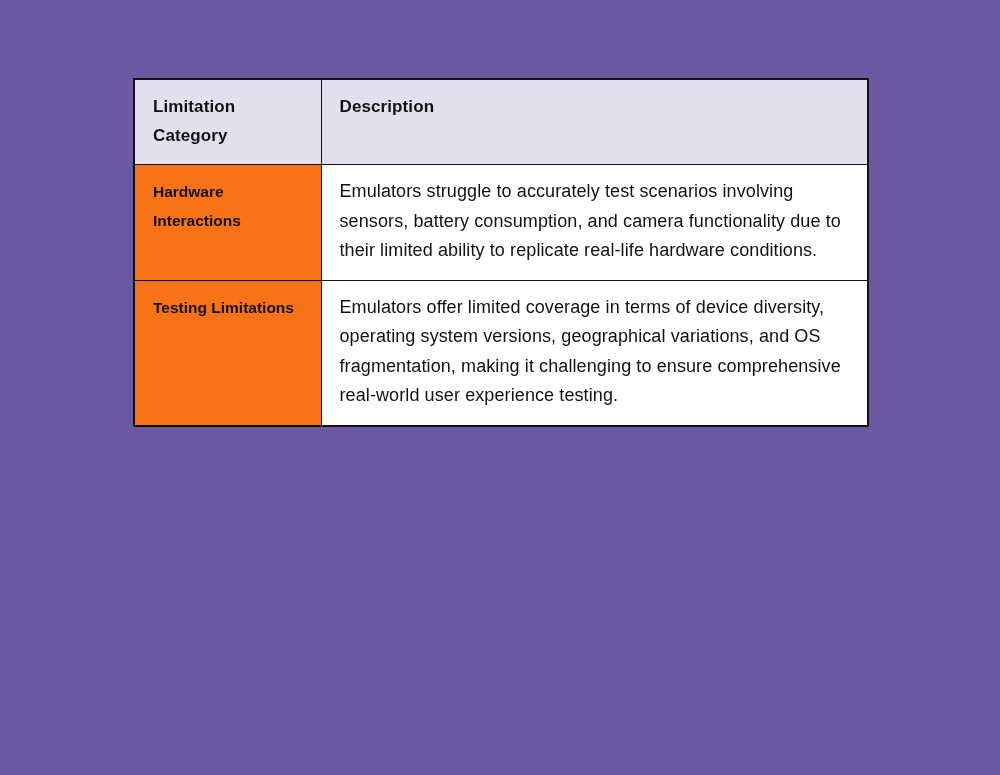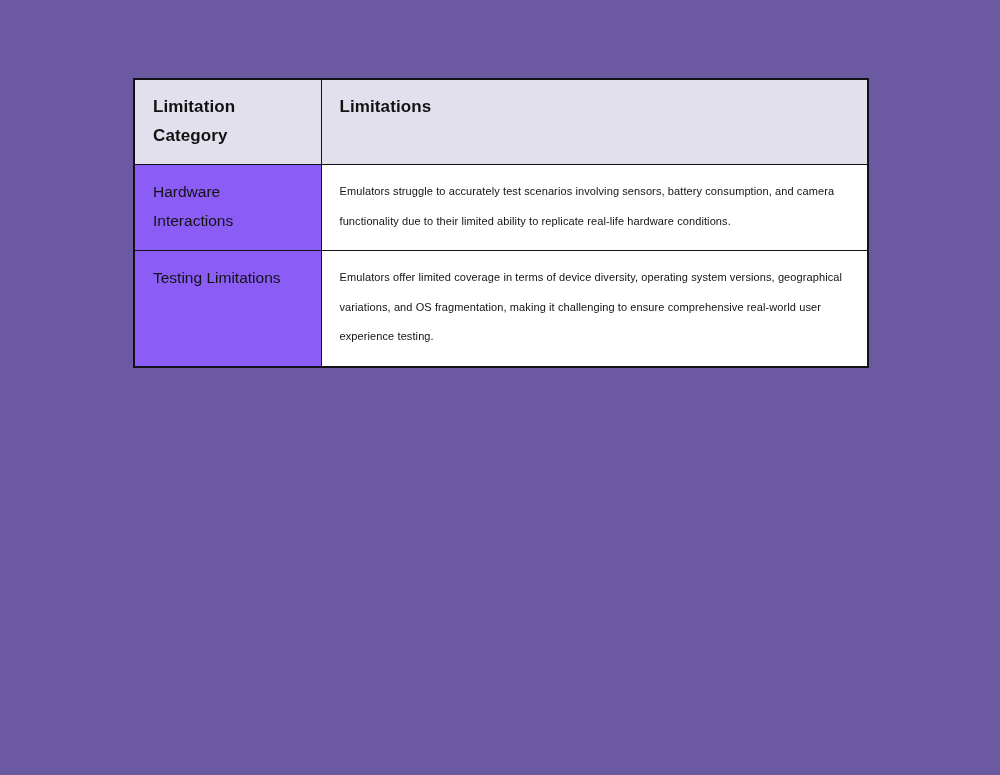--- a/index.html
+++ b/index.html
@@ -40,47 +40,47 @@
     background: #E3E0ED;
     font-size: 17px;
     font-weight: 700;
     line-height: 29px;
     letter-spacing: 0.1px;
     height: 77px;
     box-sizing: border-box;
     padding-top: 13px;
   }
   td.category-cell {
-    background: #8b5cf6;
+    background: #f97316;
     font-size: 15.5px;
-    font-weight: 400;
+    font-weight: 700;
     line-height: 29px;
     margin-top: 28px;
   }
   td.description-cell {
     background: #FFFFFF;
-    font-size: 11px;
+    font-size: 18px;
     font-weight: 400;
     line-height: 29.5px;
     letter-spacing: 0.1px;
   }
 </style>
 </head>
 <body>
 
 <div class="table-wrap">
   <table class="limitations">
     <colgroup>
       <col class="cat-col">
       <col class="desc-col">
     </colgroup>
     <thead>
       <tr>
         <th class="header-cell">Limitation Category</th>
-        <th class="header-cell">Limitations</th>
+        <th class="header-cell">Description</th>
       </tr>
     </thead>
     <tbody>
       <tr>
         <td class="category-cell">Hardware Interactions</td>
         <td class="description-cell">Emulators struggle to accurately test scenarios involving sensors, battery consumption, and camera functionality due to their limited ability to replicate real-life hardware conditions.</td>
       </tr>
       <tr>
         <td class="category-cell">Testing Limitations</td>
         <td class="description-cell">Emulators offer limited coverage in terms of device diversity, operating system versions, geographical variations, and OS fragmentation, making it challenging to ensure comprehensive real-world user experience testing.</td>

